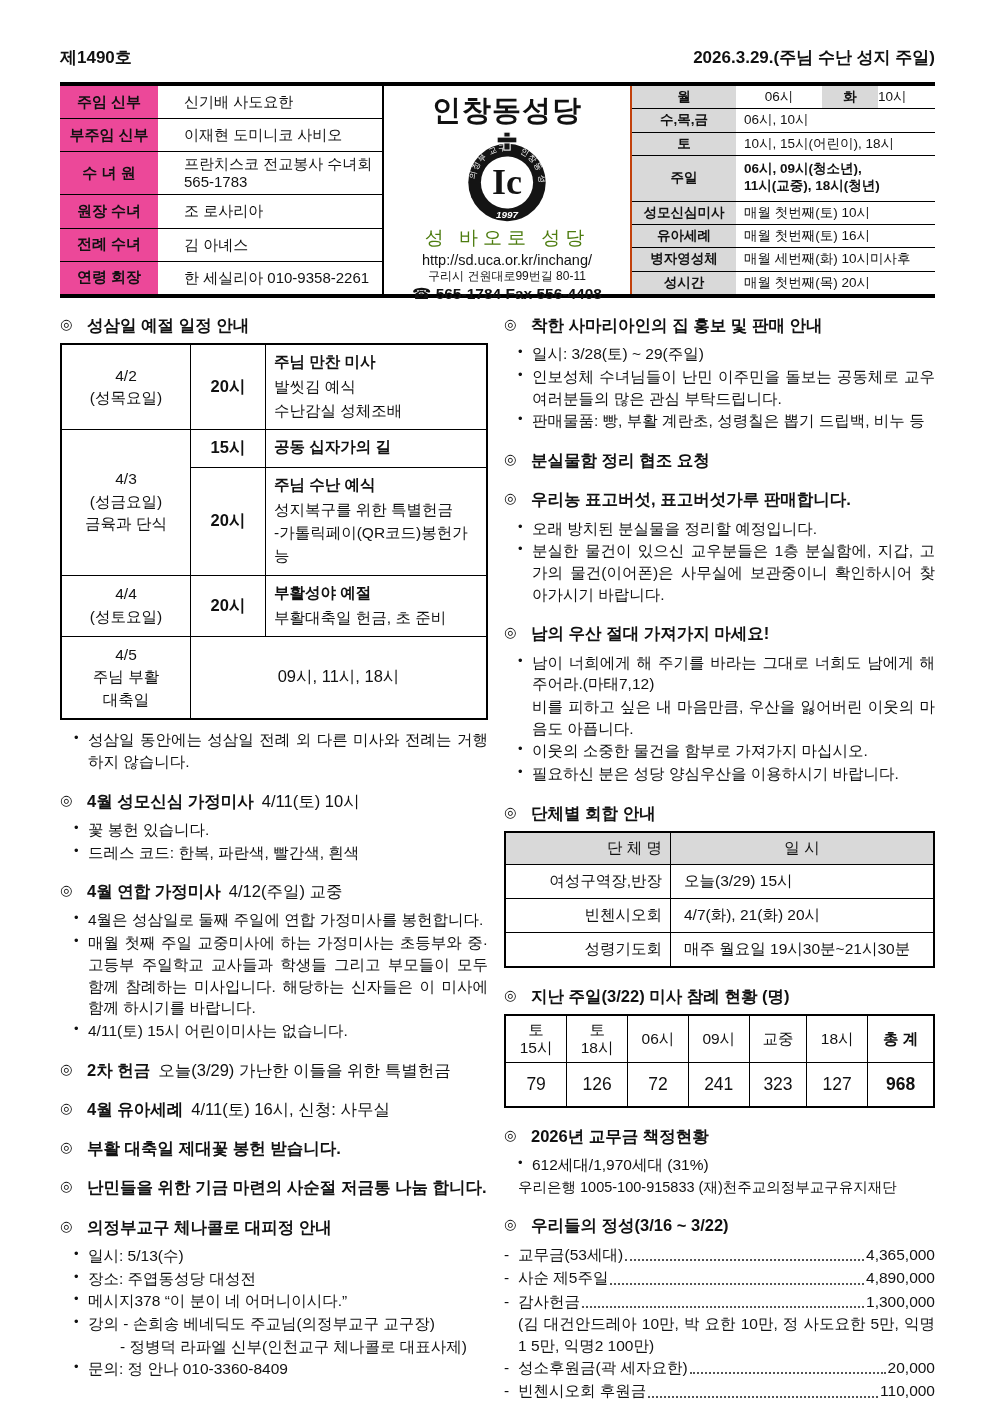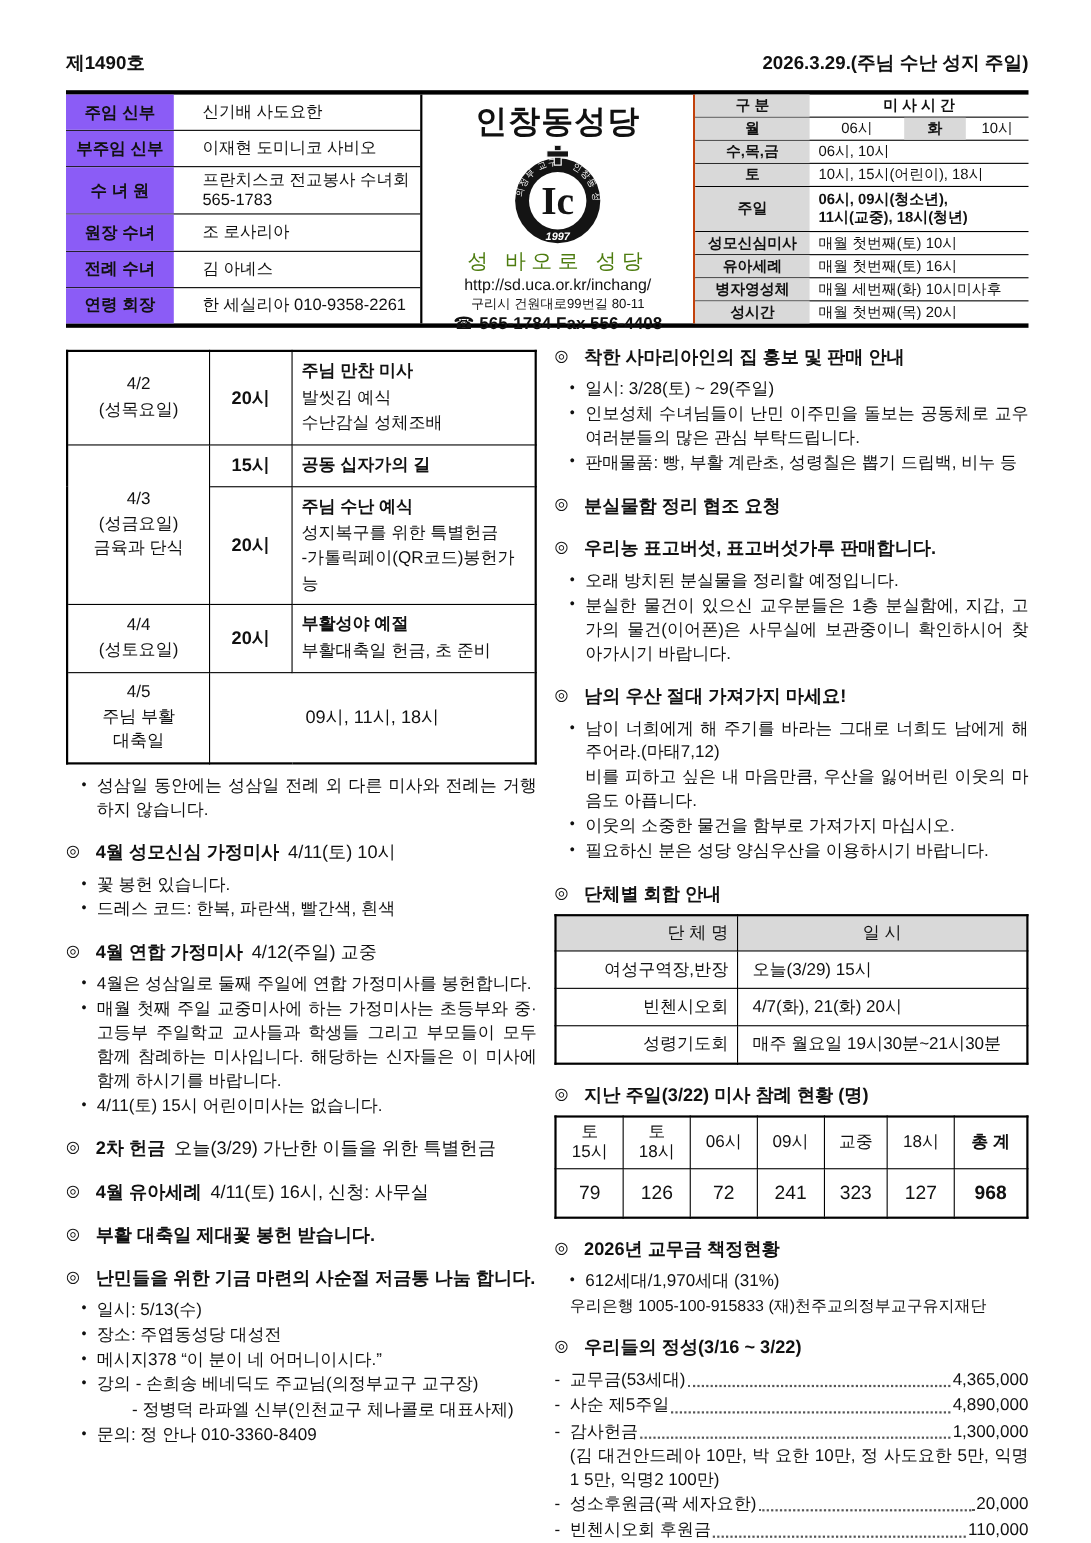--- a/index.html
+++ b/index.html
@@ -10,21 +10,21 @@
   
   .hdr{display:flex;justify-content:space-between;font-size:17px;font-weight:bold}
 
   
   .top{margin-top:13px;border-top:4px solid #000;border-bottom:4px solid #000;
        display:flex;height:208px}
   .staff{width:322px;border-right:2px solid #000;display:flex;flex-direction:column}
   .s-row{flex:1;display:flex;border-bottom:1px solid #000;min-height:0}
   .s-row.tall{flex:1.3}
   .s-row:last-child{border-bottom:none}
-  .s-label{width:98px;background:#8b5cf6;font-weight:bold;font-size:15px;
+  .s-label{width:98px;background:#ec4899;font-weight:bold;font-size:15px;
            display:flex;align-items:center;justify-content:center;}
   .s-val{flex:1;display:flex;align-items:center;padding-left:26px;font-size:15px;line-height:1.2}
 
   .center{width:248px;border-right:2px solid #c2410c;text-align:center;padding-top:5px;box-sizing:border-box}
   .ch-name{font-size:29px;font-weight:bold;letter-spacing:1px}
   .logo-wrap{height:92px;margin-top:1px}
   .subtitle{font-size:19px;color:#4d7c0f;letter-spacing:5px;margin-top:1px}
   .url{font-size:14.5px;margin-top:1px}
   .addr{font-size:12px}
   .phone{font-size:15.5px;font-weight:600}
@@ -34,21 +34,21 @@
   .m-row:last-child{border-bottom:none}
   .m-row.dbl{flex:2}
   .m-lab{width:104px;background:#d9d9d9;font-weight:bold;display:flex;
          align-items:center;justify-content:center;text-align:center}
   .m-val{flex:1;display:flex;align-items:center;padding-left:8px}
   .m-val.ctr{justify-content:center;padding-left:0;font-weight:bold}
   .m-val.bold{font-weight:bold;line-height:1.25}
   .mv1{width:86px;text-align:center}
   .mtue{width:56px;background:#d9d9d9;font-weight:bold;display:flex;
         align-items:center;justify-content:center;align-self:stretch}
-  .mv2{flex:1;text-align:center}
+  .mv2{flex:1;}
   .pre{white-space:pre-line}
 
   
   .main{display:flex;margin-top:16px;gap:16px}
   .colL{width:428px}
   .colR{flex:1;min-width:0}
 
   .sec-h{position:relative;padding-left:27px;font-size:16.5px;margin:17px 0 7px;line-height:1.35}
   .sec-h::before{content:"◎";position:absolute;left:0;top:1px;font-size:14.5px}
   .sec-h .hb{font-weight:bold}
@@ -156,24 +156,20 @@
         </svg>
       </div>
       <div class="subtitle">성 바오로 성당</div>
       <div class="url">http://sd.uca.or.kr/inchang/</div>
       <div class="addr">구리시 건원대로99번길 80-11</div>
       <div class="phone">☎ 565-1784  Fax 556-4408</div>
     </div>
 
     <div class="mass">
       <div class="m-row">
-        <div class="m-lab">구 분</div>
-        <div class="m-val ctr">미 사  시 간</div>
-      </div>
-      <div class="m-row">
         <div class="m-lab">월</div>
         <div class="m-val" style="padding-left:0">
           <span class="mv1">06시</span>
           <span class="mtue">화</span>
           <span class="mv2">10시</span>
         </div>
       </div>
       <div class="m-row">
         <div class="m-lab">수,목,금</div>
         <div class="m-val">06시, 10시</div>
@@ -203,20 +199,23 @@
         <div class="m-lab">성시간</div>
         <div class="m-val">매월 첫번째(목) 20시</div>
       </div>
     </div>
   </div>
 
   <div class="main">
 
     <div class="colL">
 
+      <div class="sec-h first">
+        <span class="hb">성삼일 예절 일정 안내</span><span class="hr"></span>
+      </div>
 
       <table class="holy">
         <tbody>
             <tr>
           <td class="h-date pre">4/2
 (성목요일)</td>
           <td class="h-time">20시</td>
           <td>
             <div class="h-title">주님 만찬 미사</div>
             <div class="h-lines pre">발씻김 예식
@@ -282,20 +281,23 @@
       </div>
 
       <div class="sec-h">
         <span class="hb">부활 대축일 제대꽃 봉헌 받습니다.</span>
       </div>
 
       <div class="sec-h">
         <span class="hb">난민들을 위한 기금 마련의 사순절 저금통 나눔 합니다.</span>
       </div>
 
+      <div class="sec-h">
+        <span class="hb">의정부교구 체나콜로 대피정 안내</span>
+      </div>
       <div class="bullet">일시: 5/13(수)</div>
       <div class="bullet">장소: 주엽동성당 대성전</div>
       <div class="bullet">메시지378 “이 분이 네 어머니이시다.”</div>
       <div class="bullet">강의 - 손희송 베네딕도 주교님(의정부교구 교구장)</div>
       <div class="cont2">- 정병덕 라파엘 신부(인천교구 체나콜로 대표사제)</div>
       <div class="bullet">문의: 정 안나 010-3360-8409</div>
     </div>
 
     <div class="colR">
 

